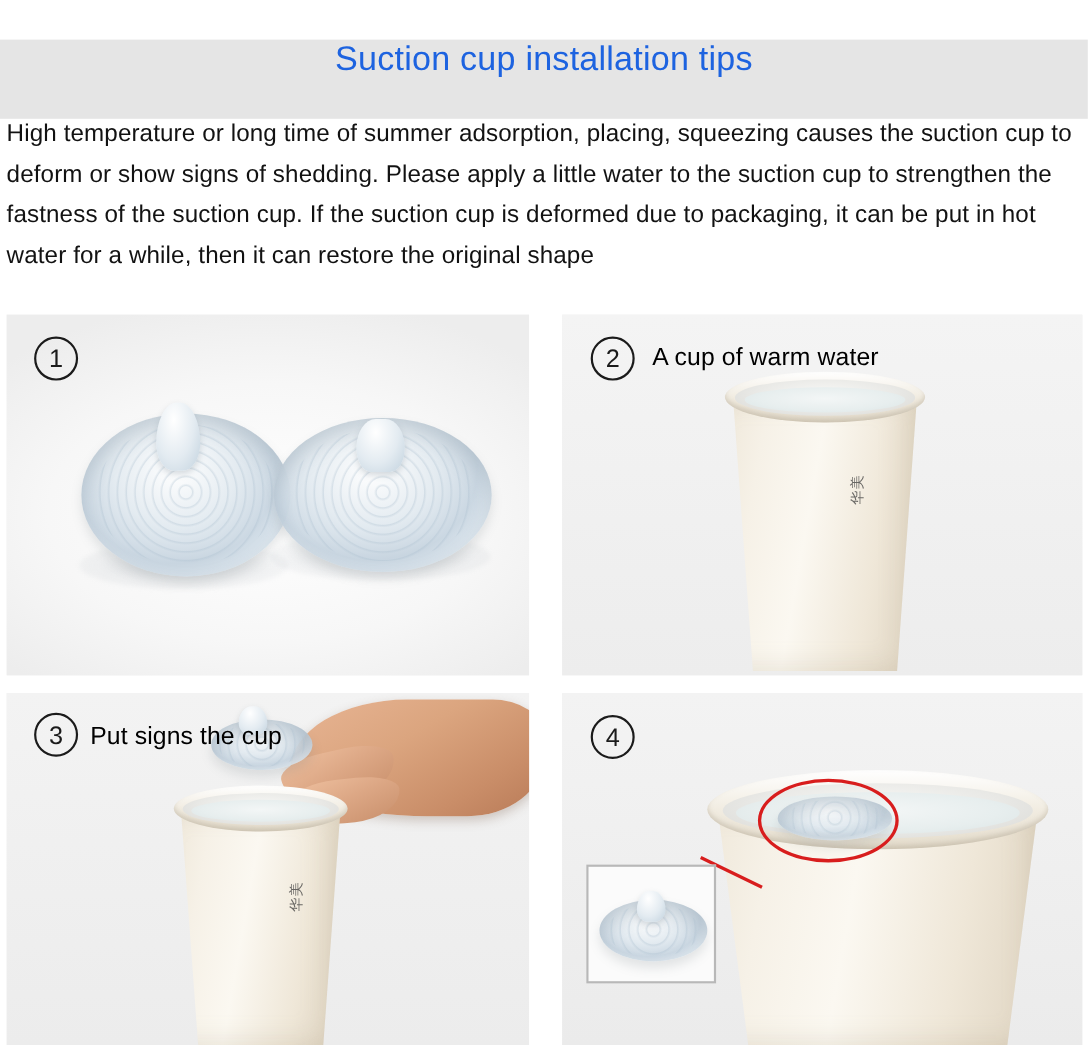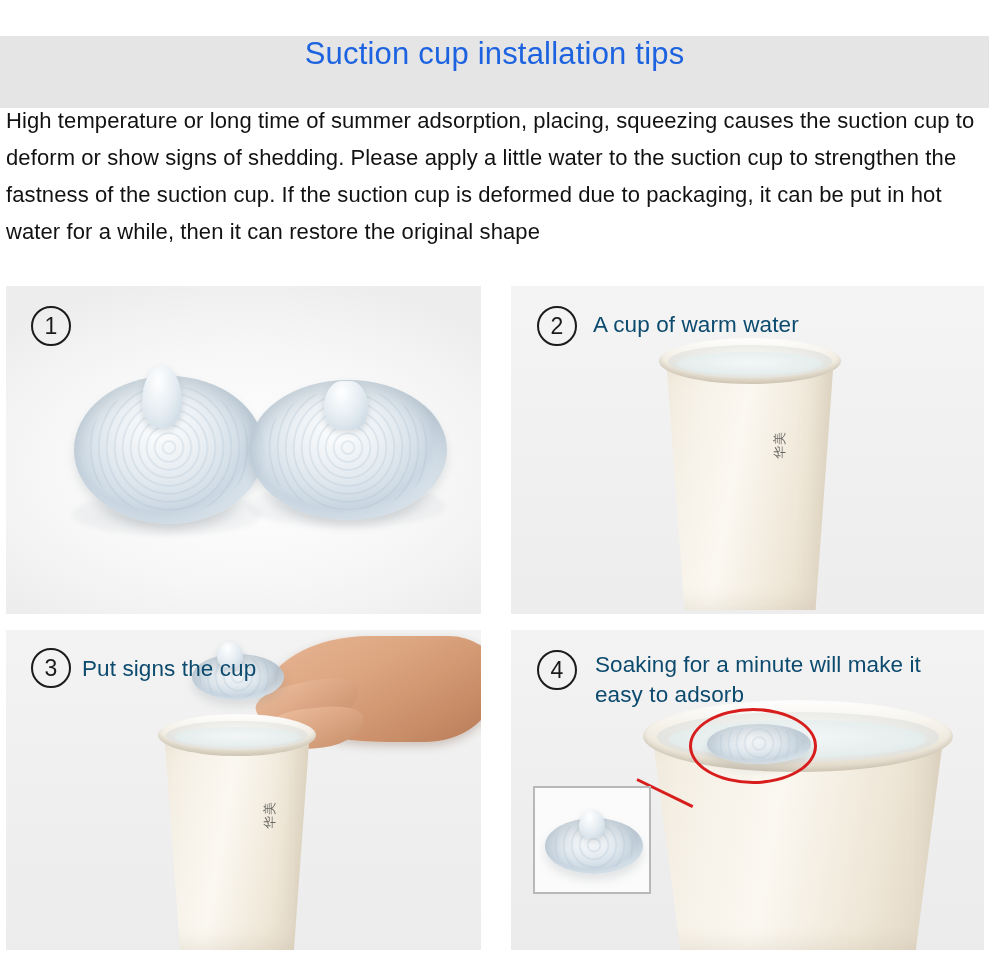--- a/index.html
+++ b/index.html
@@ -82,21 +82,21 @@
     color: #1b1b1b;
     font-size: 23px;
     display: flex;
     align-items: center;
     justify-content: center;
     z-index: 6;
     background: transparent;
   }
   .panel-caption {
     position: absolute;
-    color: #0c4a6e;
+    color: #000000;
     font-size: 22.5px;
     line-height: 30px;
     z-index: 6;
     letter-spacing: 0.1px;
   }
 
   
   .p1 .step-badge { left: 25px; top: 20px; }
   
   .p2 .step-badge { left: 26px; top: 20px; }
@@ -303,17 +303,16 @@
         <div class="red-line" style="left:126px; top:148px; width:62px; transform: rotate(26deg);"></div>
 
         <div class="inset-box" style="left:22px; top:156px; width:118px; height:108px;">
           <div class="cup-dome" style="left:10px; top:30px; width:98px; height:56px;">
             <div class="cup-rings"></div>
           </div>
           <div class="cup-nub" style="left:44px; top:22px; width:26px; height:28px;"></div>
         </div>
       </div>
       <div class="step-badge">4</div>
-      <div class="panel-caption">Soaking for a minute will make it easy to adsorb</div>
     </div>
 
   </div>
 </div>
 
 </body></html>

